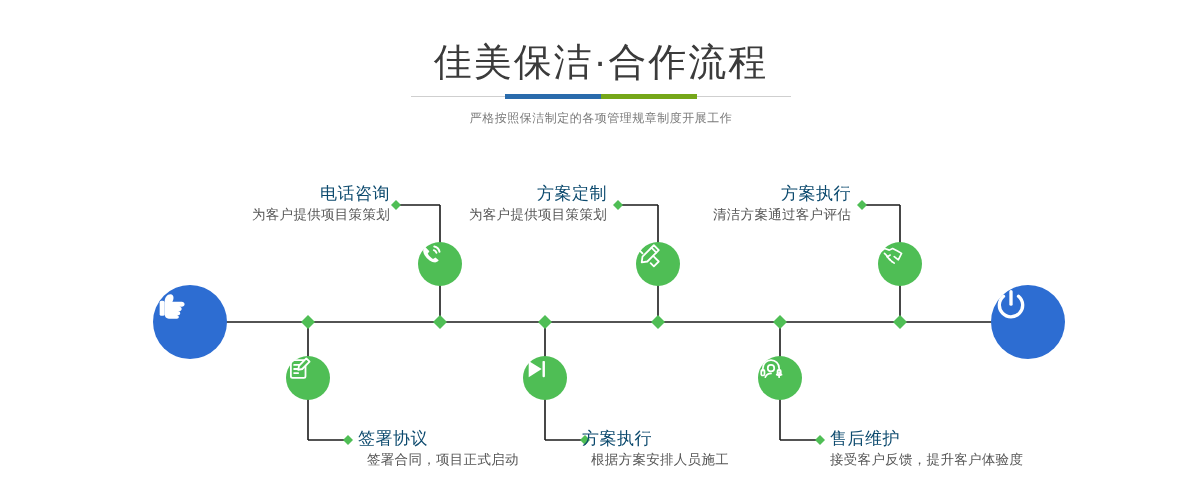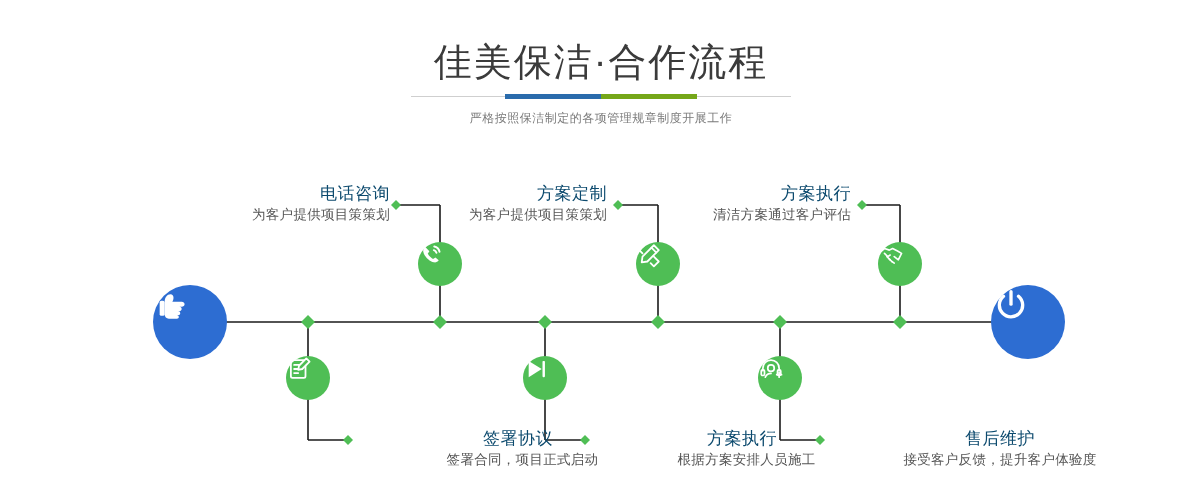--- a/index.html
+++ b/index.html
@@ -124,21 +124,21 @@
     color: #0c4a6e;
     letter-spacing: 0.5px;
   }
   .lbl .d {
     font-size: 13.5px;
     line-height: 20px;
     color: #555555;
     letter-spacing: 0.3px;
   }
   .lbl.right-al { text-align: right; }
-  .lbl.left-al  { text-align: center; }
+  .lbl.left-al  { text-align: left; }
 </style>
 </head>
 <body>
 
 <div id="stage">
 
   <div id="header">
     <div id="page-title">佳美保洁·合作流程</div>
 
     <div id="divider">

